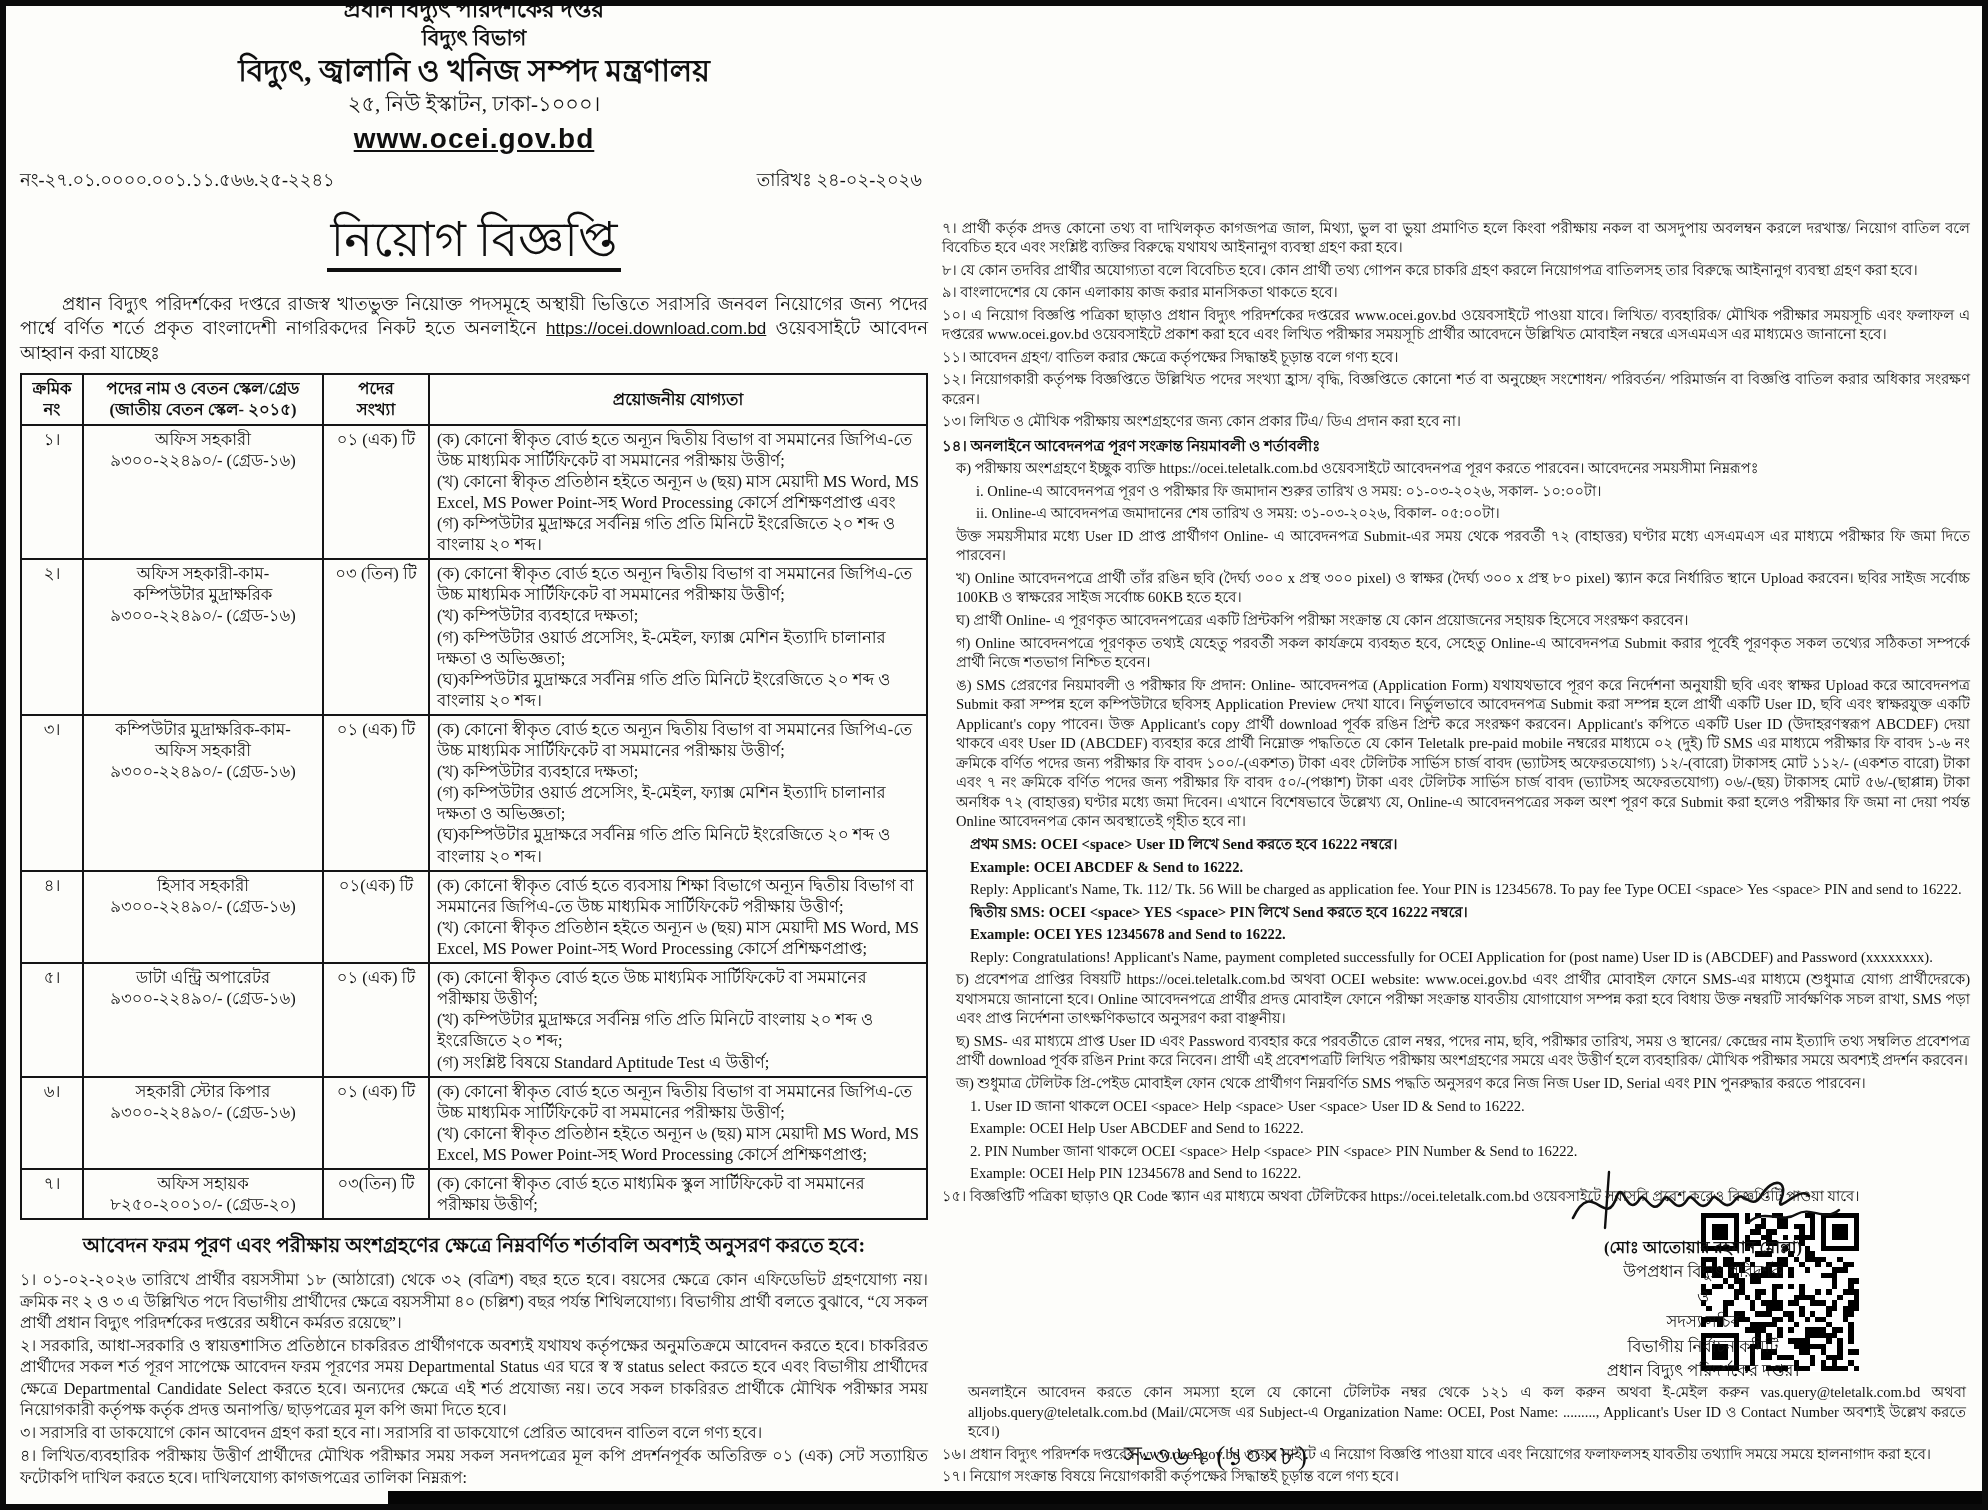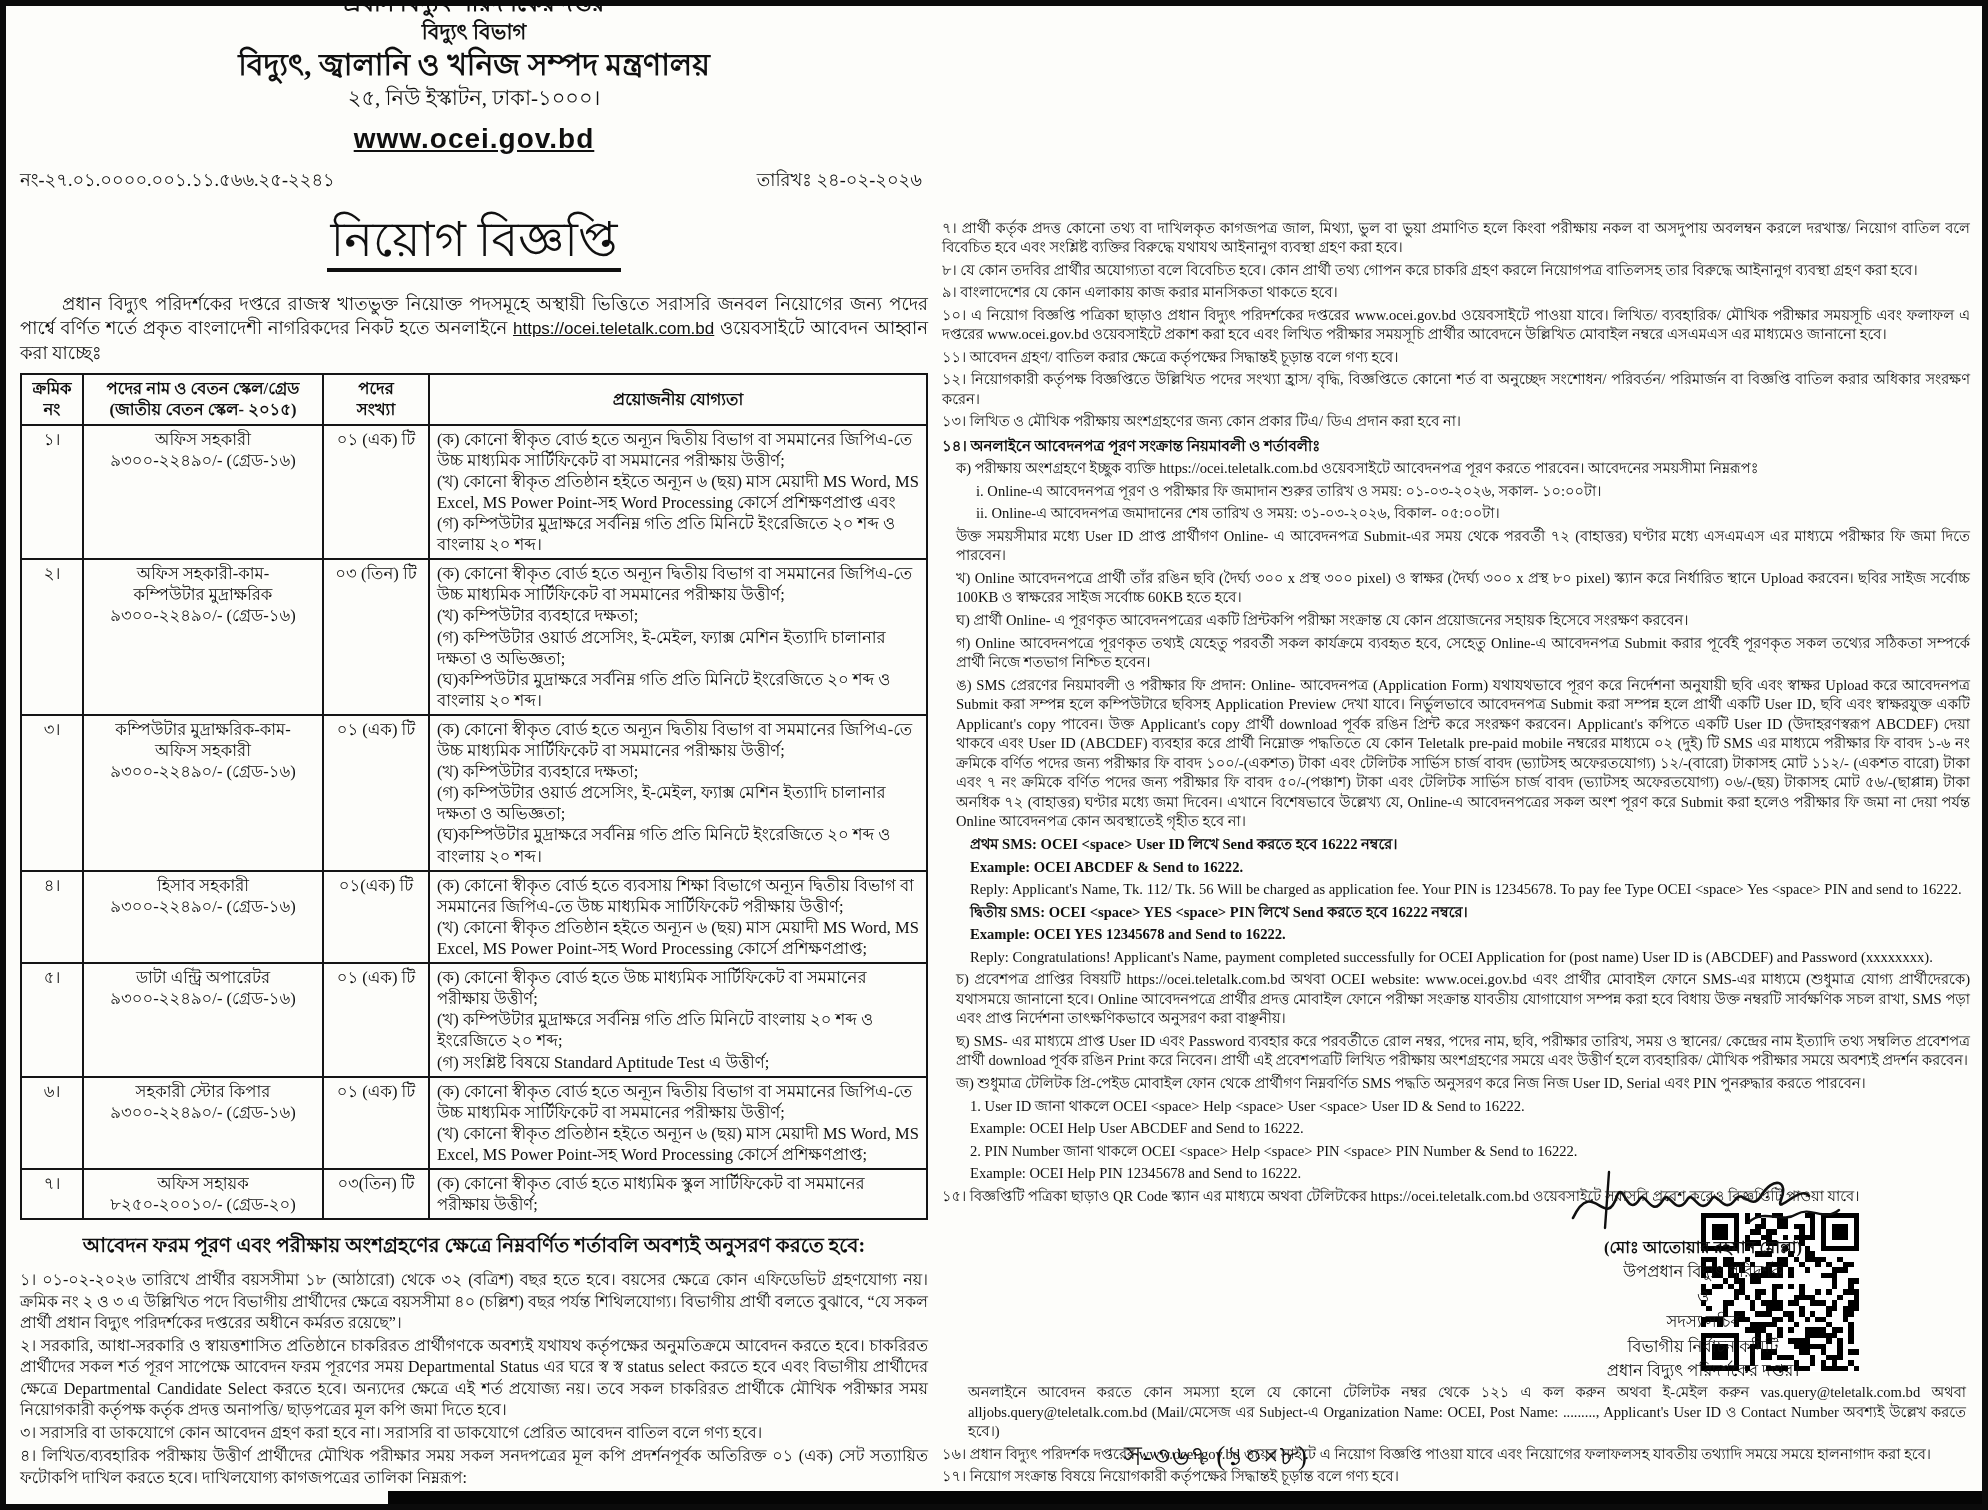--- a/index.html
+++ b/index.html
@@ -13,21 +13,21 @@
   .col-left{flex:0 0 908px;max-width:908px;}
   .col-right{flex:1;min-width:0;padding-top:2px;}
   .pre{white-space:pre-line;}
   
   .hdr{text-align:center;line-height:1.22;}
   .hdr .l1{font-size:31px;font-weight:bold;}
   .hdr .l2{font-size:23px;font-weight:bold;margin-top:3px;}
   .hdr .l3{font-size:21px;font-weight:bold;margin-top:2px;}
   .hdr .l4{font-size:30px;font-weight:bold;margin-top:2px;}
   .hdr .l5{font-size:21px;margin-top:2px;}
-  .hdr .l6{font-size:28px;font-weight:bold;text-decoration:underline;letter-spacing:1px;margin-top:10px;font-family:"Liberation Sans","DejaVu Sans",sans-serif;}
+  .hdr .l6{font-size:28px;font-weight:bold;text-decoration:underline;letter-spacing:1px;margin-top:4px;font-family:"Liberation Sans","DejaVu Sans",sans-serif;}
   .memo-row{display:flex;justify-content:space-between;align-items:flex-end;font-size:18px;margin-top:10px;padding-right:6px;}
   .big-title{font-size:48px;font-weight:normal;text-align:center;margin:6px 0 10px 0;}
   .big-title span{border-bottom:4px solid #101010;padding:0 4px 2px 4px;}
   .intro{font-size:18px;line-height:1.35;text-align:justify;text-indent:42px;margin:2px 0 8px 0;}
   .intro .url{text-decoration:underline;font-family:"Liberation Sans","DejaVu Sans",sans-serif;font-size:17px;}
   table.posts{width:100%;border-collapse:collapse;font-size:16.5px;line-height:1.28;border-radius:24px;}
   table.posts th,table.posts td{border:2px solid #151515;padding:3px 7px;vertical-align:top;}
   table.posts th{font-weight:bold;text-align:center;vertical-align:middle;}
   td.c{text-align:center;}
   .cond-head{font-size:20px;font-weight:bold;text-align:center;margin:10px 0 6px 0;}
@@ -64,21 +64,21 @@
     <div class="memo-row">
       <span>নং-২৭.০১.০০০০.০০১.১১.৫৬৬.২৫-২২৪১</span>
       <span>তারিখঃ ২৪-০২-২০২৬</span>
     </div>
 
     <div class="big-title">
       <span>নিয়োগ বিজ্ঞপ্তি</span>
     </div>
 
     <div class="intro">
-      <span>প্রধান বিদ্যুৎ পরিদর্শকের দপ্তরে রাজস্ব খাতভুক্ত নিয়োক্ত পদসমূহে অস্থায়ী ভিত্তিতে সরাসরি জনবল নিয়োগের জন্য পদের পার্শ্বে বর্ণিত শর্তে প্রকৃত বাংলাদেশী নাগরিকদের নিকট হতে অনলাইনে </span><span class="url">https://ocei.teletalk.com.bd</span><span> ওয়েবসাইটে আবেদন আহ্বান করা যাচ্ছেঃ</span>
+      <span>প্রধান বিদ্যুৎ পরিদর্শকের দপ্তরে রাজস্ব খাতভুক্ত নিয়োক্ত পদসমূহে অস্থায়ী ভিত্তিতে সরাসরি জনবল নিয়োগের জন্য পদের পার্শ্বে বর্ণিত শর্তে প্রকৃত বাংলাদেশী নাগরিকদের নিকট হতে অনলাইনে </span><span class="url">https://ocei.download.com.bd</span><span> ওয়েবসাইটে আবেদন আহ্বান করা যাচ্ছেঃ</span>
     </div>
 
     <table class="posts">
       <colgroup>
           <col style="width:62px">
           <col style="width:240px">
           <col style="width:106px">
           <col>
         </colgroup>
       <thead>

